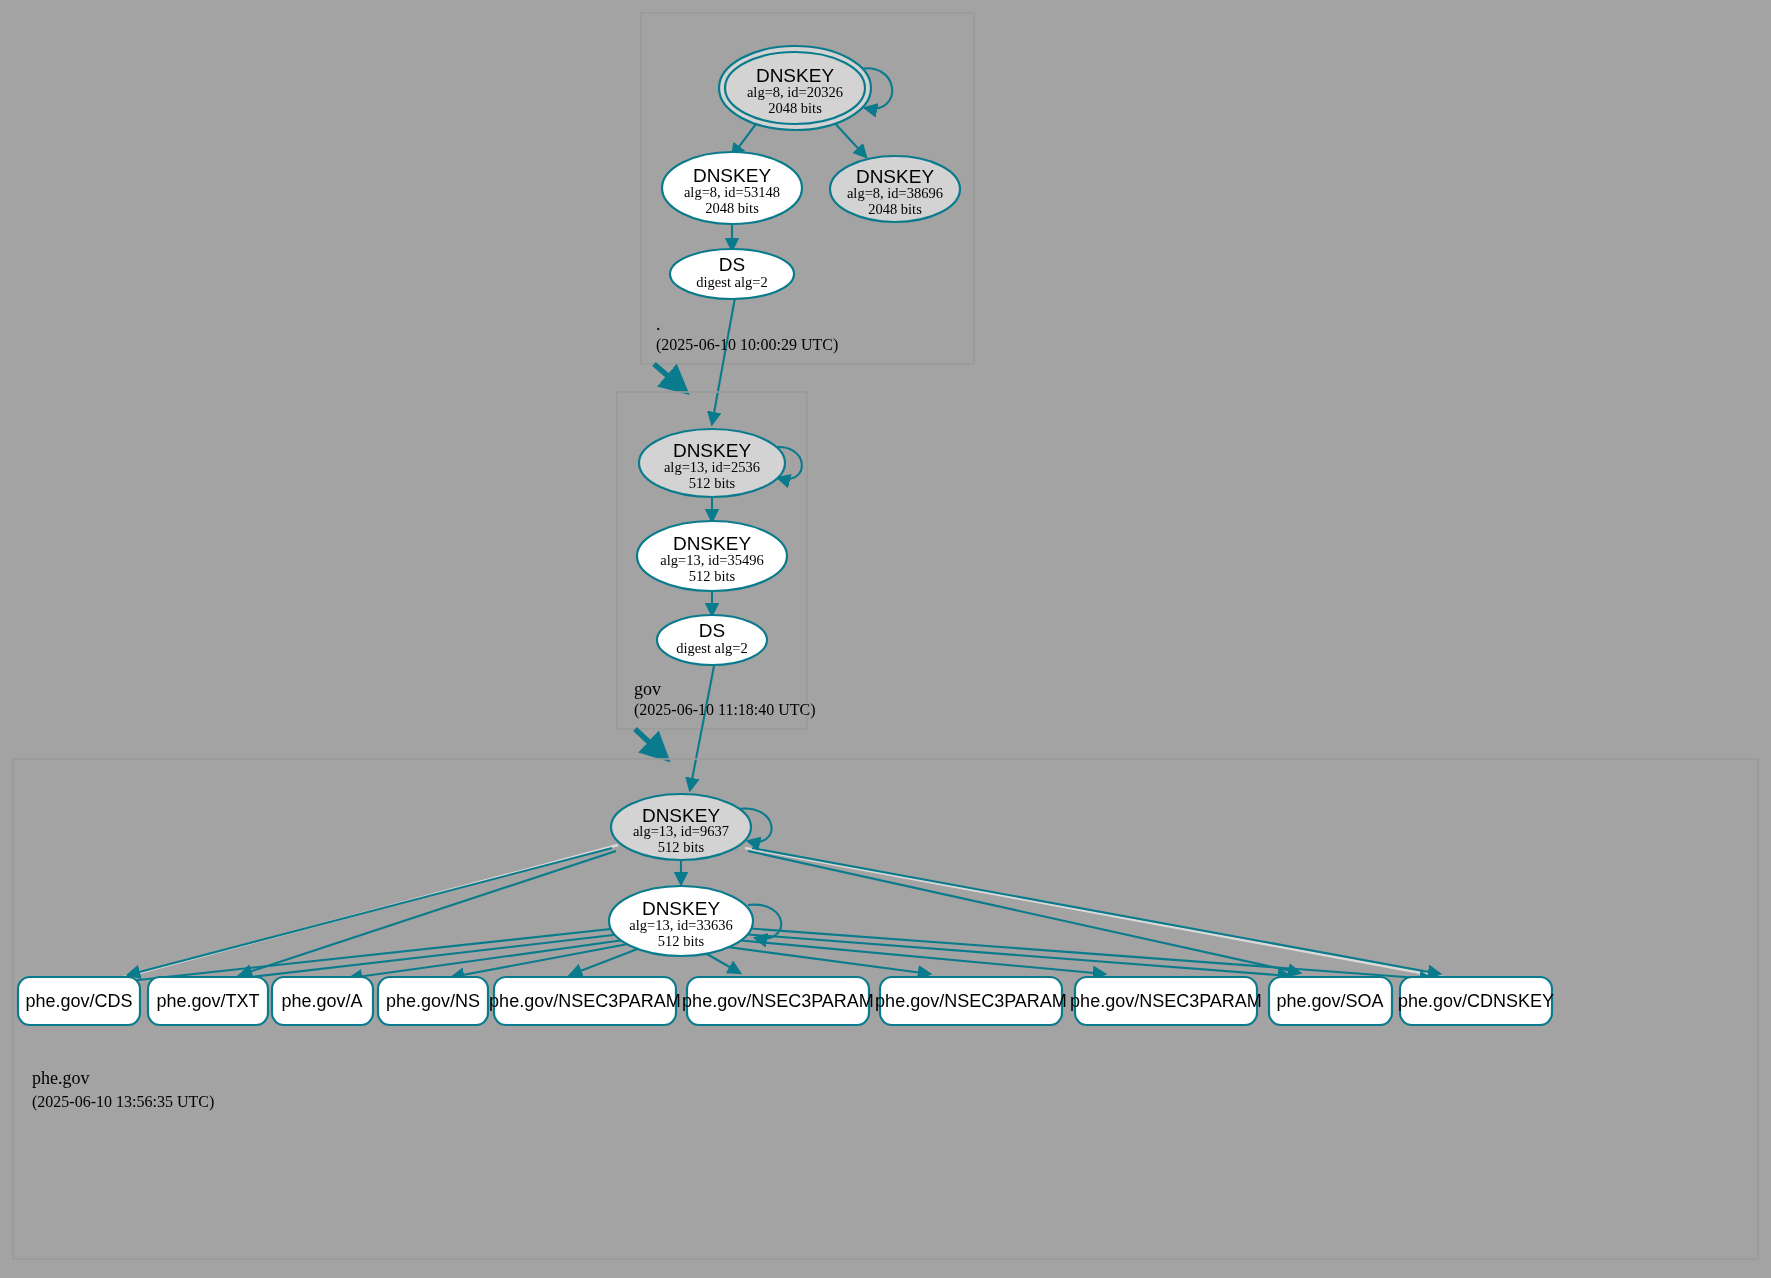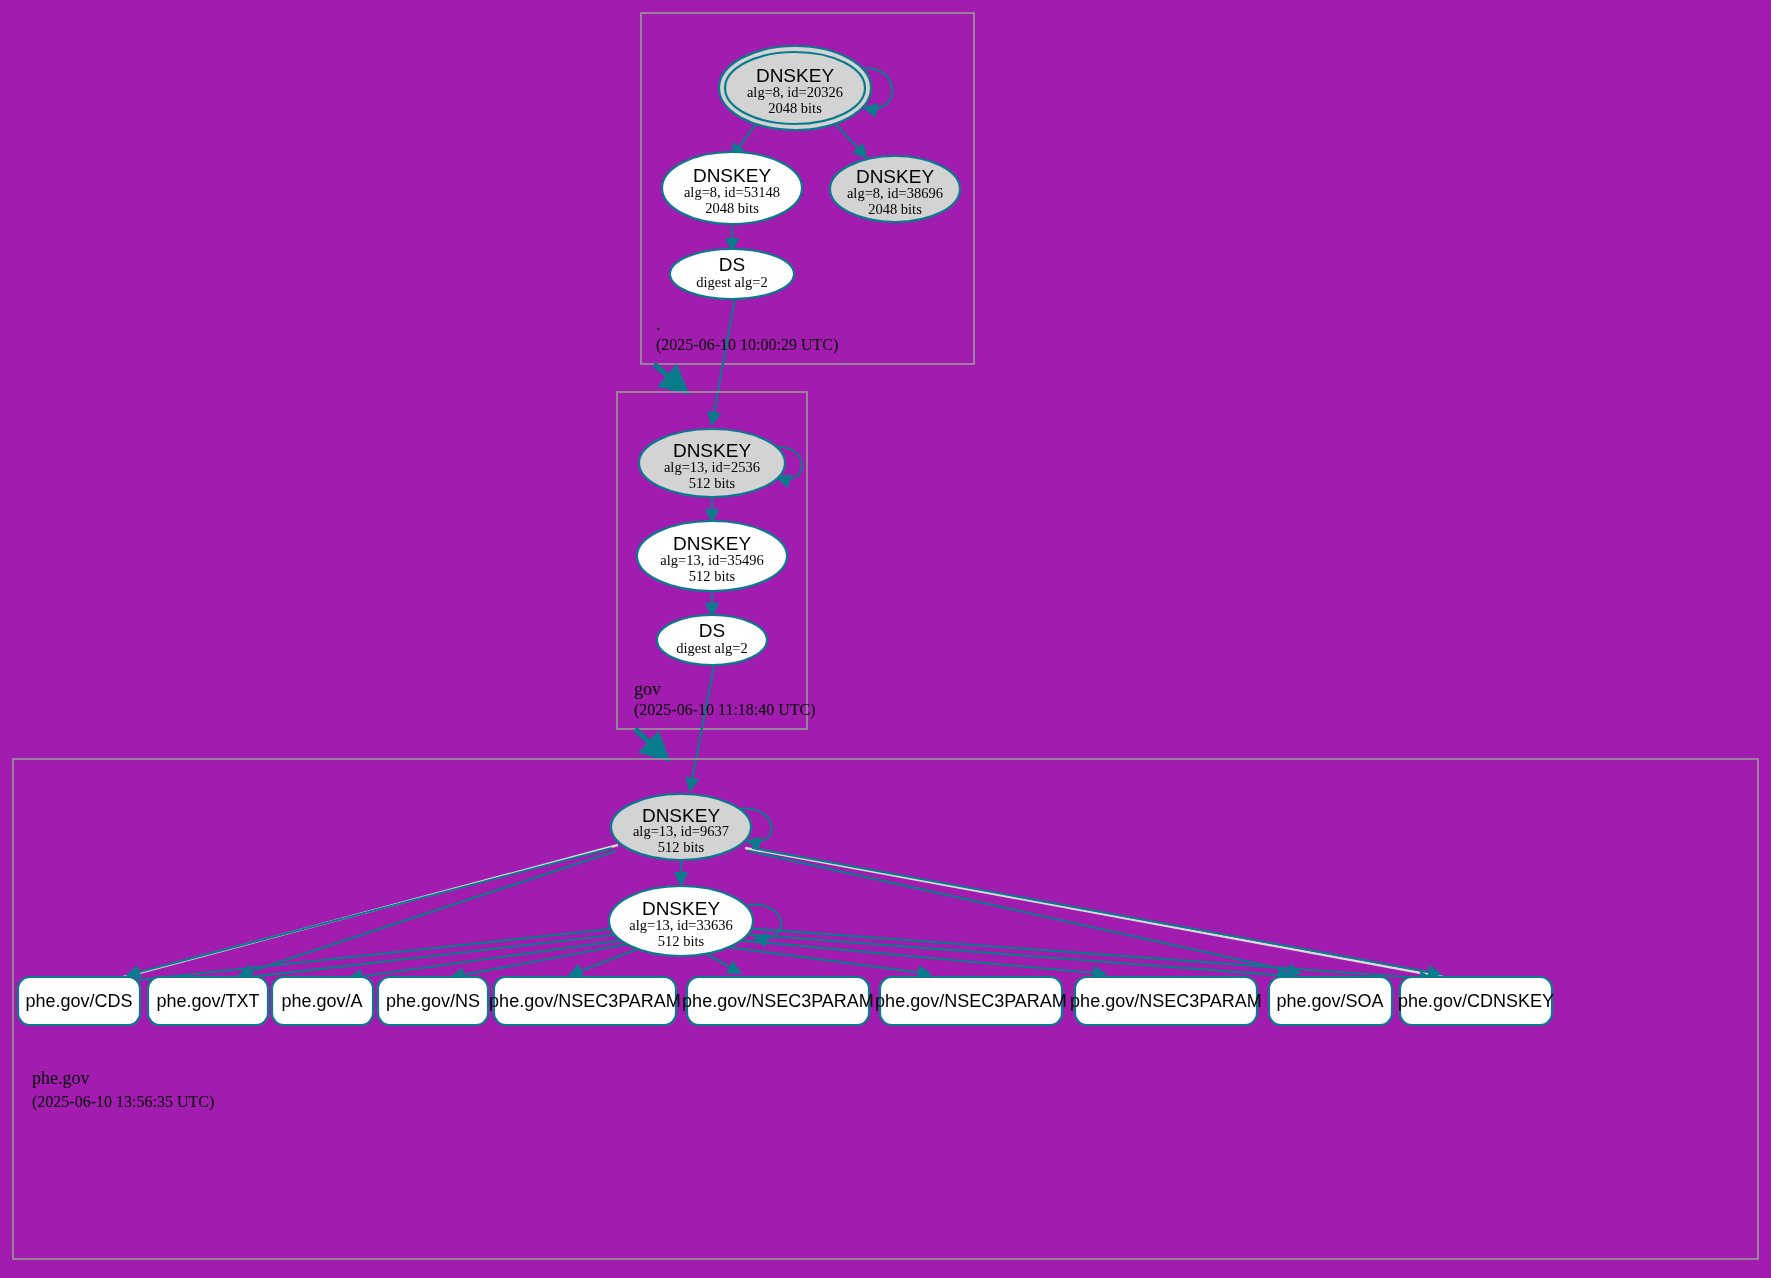--- a/index.html
+++ b/index.html
@@ -4,21 +4,21 @@
 <style>
   html, body {
     margin: 0;
     padding: 0;
     background: #ffffff;
   }
   #canvas {
     position: relative;
     width: 1771px;
     height: 1278px;
-    background: #a21caf;
+    background: #a3a3a3;
     font-family: "Liberation Sans", sans-serif;
   }
   svg#graph {
     position: absolute;
     top: 0;
     left: 0;
     width: 1771px;
     height: 1278px;
   }
   .zone-box {

